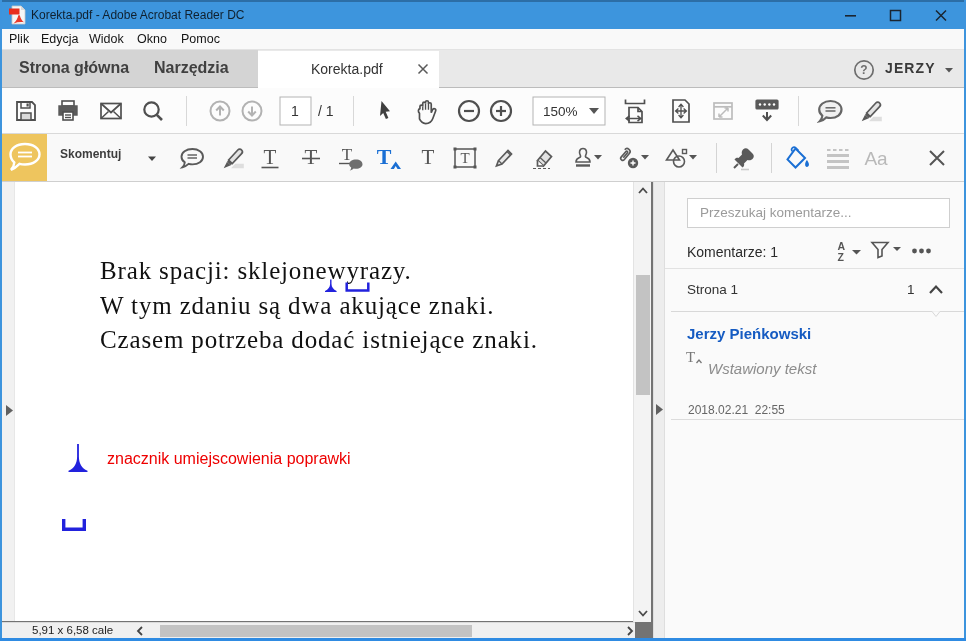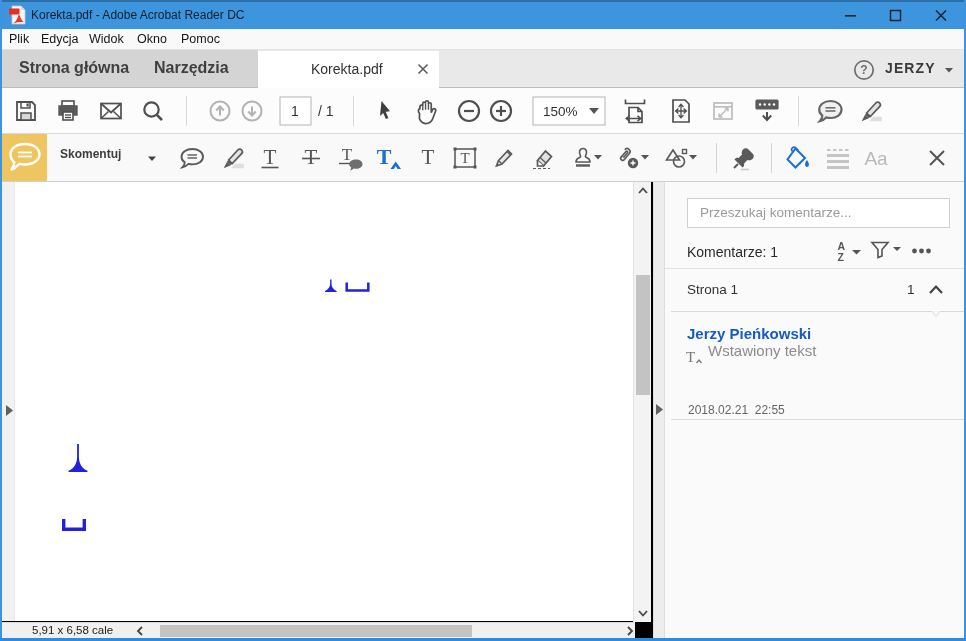--- a/index.html
+++ b/index.html
@@ -1,18 +1,18 @@
 <!DOCTYPE html>
 <html><head>
 <meta charset="utf-8">
 <style>
   html,body{margin:0;padding:0;width:966px;height:641px;overflow:hidden;
     font-family:"Liberation Sans",sans-serif;}
   .abs{position:absolute;}
-  #win{position:absolute;left:0;top:0;width:966px;height:641px;background:#000000;}
+  #win{position:absolute;left:0;top:0;width:966px;height:641px;background:#737373;}
   
   #bL{left:0;top:0;width:2px;height:641px;background:#3d94dd;}
   #bR{left:964px;top:0;width:2px;height:641px;background:#3d94dd;}
   #bB{left:0;top:638px;width:966px;height:3px;background:#2f8be2;}
   #titlebar{left:0;top:0;width:966px;height:29px;background:#3d95dd;}
   #titletop{left:0;top:0;width:966px;height:2px;background:#2c6ea6;}
   .ttext{font-size:12px;color:#10202e;}
   #menubar{left:2px;top:29px;width:962px;height:20px;background:#f9f9f9;border-bottom:1px solid #e3e3e3;}
   .menu{position:absolute;top:3px;font-size:12.5px;color:#151515;}
   #tabbar{left:2px;top:50px;width:962px;height:38px;background:#e9e9e9;text-align:right;}
@@ -310,29 +310,35 @@
 
       <text x="874" y="31" font-size="19" fill="#b9b9b9" text-anchor="middle">Aa</text>
     </svg>
   </div>
 
   <div id="docarea" class="abs">
     <div id="leftstrip" class="abs"></div>
     <svg class="abs" style="left:3px;top:222px" width="9" height="13" viewBox="0 0 9 13">
       <path d="M1,1 L8,6.5 L1,12 Z" fill="#606060"></path>
     </svg>
+    <div class="abs serif" style="left:98px;top:72px;font-size:25px;color:#111;line-height:34.5px;letter-spacing:0.85px;white-space:nowrap">
+      Brak spacji: sklejonewyrazy.<br>
+      W tym zdaniu są dwa akujące znaki.<br>
+      Czasem potrzeba dodać istniejące znaki.
+    </div>
 
     <svg class="abs" style="left:318px;top:97px" width="52" height="16" viewBox="0 0 52 16">
       <path d="M10.1,0.5 L11.5,0.5 L11.5,5 C11.5,8 13.4,10.6 16.6,11.9 L16.6,13 L5,13 L5,11.9 C8.2,10.6 10.1,8 10.1,5 Z" fill="#2222dd"></path>
       <path d="M26.7,3.5 L26.7,11.6 L48.3,11.6 L48.3,3.5" fill="none" stroke="#2222dd" stroke-width="2.5"></path>
     </svg>
 
     <svg class="abs" style="left:62px;top:260px" width="28" height="32" viewBox="0 0 28 32">
       <path d="M13.1,2 L14.9,2 L14.9,14.5 C14.9,21 17.6,26.5 23.5,28.8 L23.5,30 L4.5,30 L4.5,28.8 C10.4,26.5 13.1,21 13.1,14.5 Z" fill="#2222dd"></path>
     </svg>
+    <div class="abs" style="left:105px;top:268px;font-size:16px;color:#ee0000">znacznik umiejscowienia poprawki</div>
     <svg class="abs" style="left:58px;top:335px" width="30" height="20" viewBox="0 0 30 20">
       <path d="M3.7,2 L3.7,12.2 L24.3,12.2 L24.3,2" fill="none" stroke="#2222dd" stroke-width="3.4"></path>
     </svg>
   </div>
 
   <div id="vscroll" class="abs">
     <div id="vthumb" class="abs"></div>
     <svg class="abs" style="left:3px;top:4px" width="12" height="10" viewBox="0 0 12 10">
       <path d="M2,7 L6,2.5 L10,7" fill="none" stroke="#4a4a4a" stroke-width="1.8"></path>
     </svg>
@@ -390,21 +396,21 @@
     <svg class="abs" style="left:258px;top:129px" width="26" height="10" viewBox="0 0 26 10">
       <path d="M0,0.5 L9,0.5 L13,5.5 L17,0.5 L26,0.5" fill="#fafafa" stroke="none"></path>
       <path d="M9,0.5 L13,5.5 L17,0.5" fill="#fafafa" stroke="#d8d8d8" stroke-width="1"></path>
     </svg>
 
     <span class="abs" style="left:22px;top:143px;font-size:15px;font-weight:bold;color:#155bc2">Jerzy Pieńkowski</span>
     <svg class="abs" style="left:21px;top:167px" width="18" height="16" viewBox="0 0 18 16">
       <text x="0" y="13" font-size="15" font-family="Liberation Serif" fill="#777">T</text>
       <path d="M10.5,14 L13,11 L15.5,14" fill="none" stroke="#777" stroke-width="1.3"></path>
     </svg>
-    <span class="abs" style="left:43px;top:160px;font-size:15px;color:#8c8c8c">Wstawiony tekst</span>
+    <span class="abs" style="left:43px;top:178px;font-size:15px;font-style:italic;color:#8c8c8c">Wstawiony tekst</span>
     <span class="abs" style="left:23px;top:221px;font-size:12px;color:#666">2018.02.21&nbsp;&nbsp;22:55</span>
     <div class="abs" style="left:6px;top:237px;width:293px;height:1px;background:#dcdcdc"></div>
   </div>
 
   <div id="bL" class="abs"></div>
   <div id="bR" class="abs"></div>
   <div id="bB" class="abs"></div>
 </div>
 
 </body></html>

